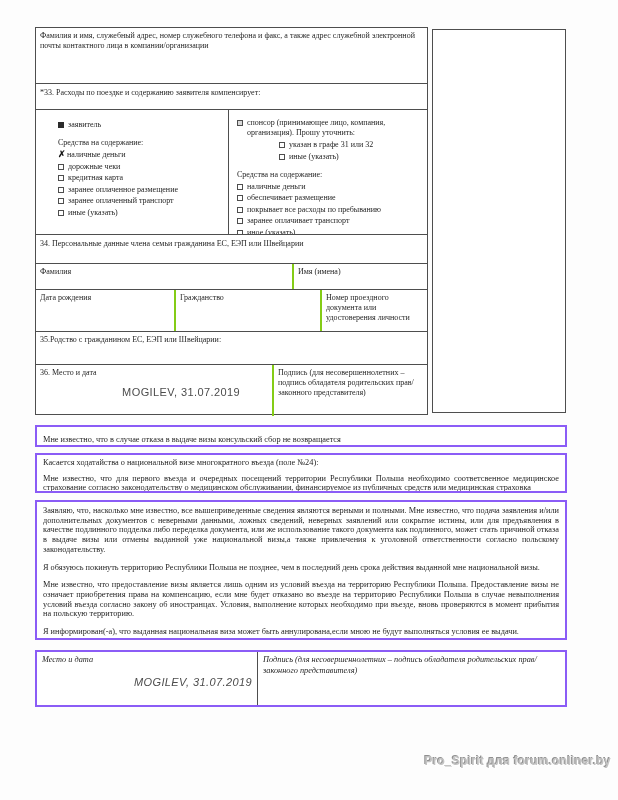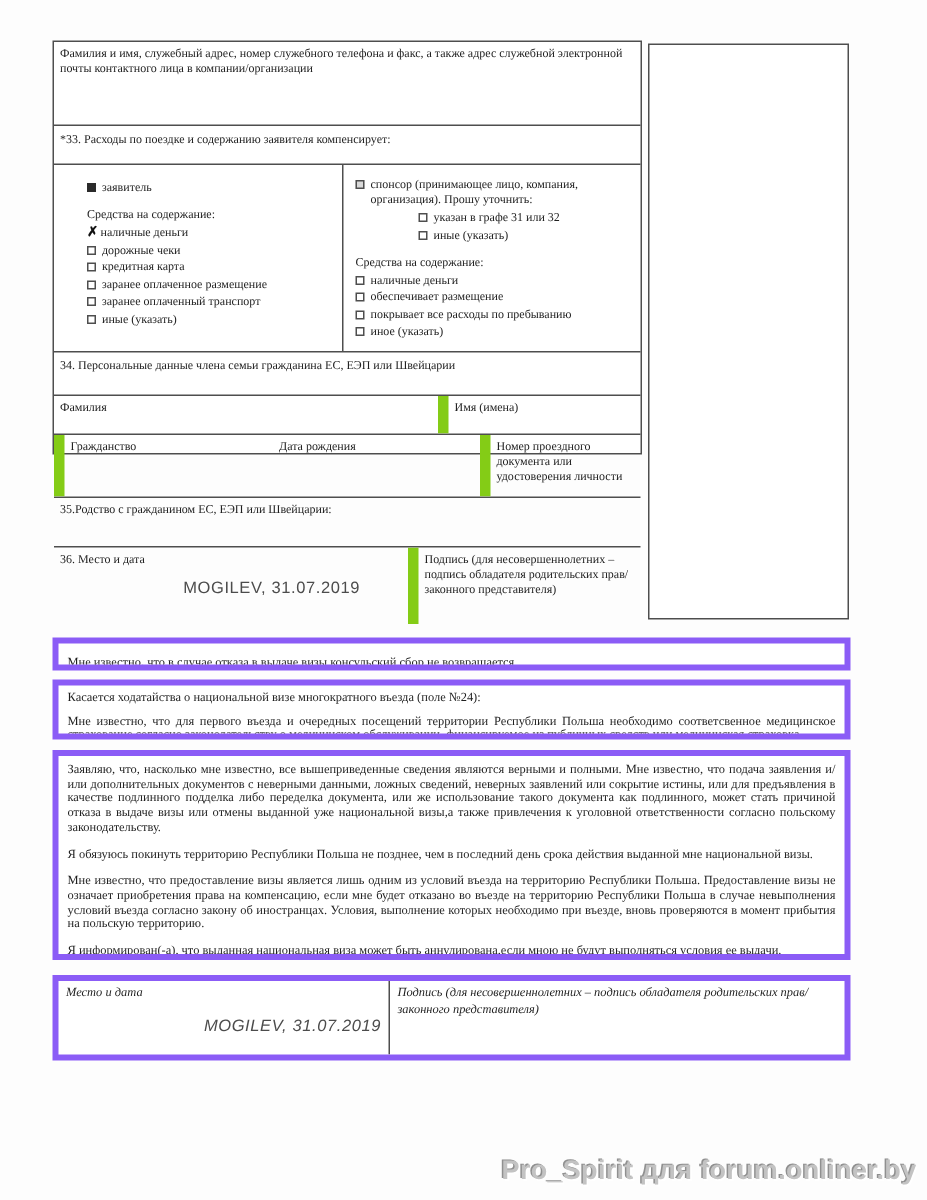--- a/index.html
+++ b/index.html
@@ -5,29 +5,29 @@
   html,body{margin:0;padding:0;}
   body{
     width:618px;height:800px;background:#ffffff;
     font-family:"Liberation Serif","DejaVu Serif",serif;
     color:#1f1f1f;position:relative;overflow:hidden;
   }
   .page{position:absolute;inset:0;background:#fdfdfd;}
 
   
   .main-table{
-    position:absolute;left:35px;top:27px;width:393px;height:276px;
+    position:absolute;left:35px;top:27px;width:393px;height:388px;
     border:1px solid #4e4e4e;box-sizing:border-box;background:#fff;
     font-size:8px;line-height:10px;
   }
   .row{box-sizing:border-box;border-top:1px solid #4e4e4e;overflow:hidden;}
   .row:first-child{border-top:none;}
   .flexrow{display:flex;gap:28px;}
   .cell{box-sizing:border-box;padding:3px 4px;overflow:hidden;}
-  .bl{border-left:7px solid #84cc16;}
+  .bl{border-left:2px solid #84cc16;}
   .r-contact{height:55px;padding:3px 4px;}
   .r-s33-head{height:26px;padding:4px 4px;}
   .r-s33-body{height:125px;display:flex;}
   .col-left{width:172px;padding:10px 4px 0 22px;box-sizing:border-box;}
   .col-right{flex:1;padding:8px 6px 0 8px;box-sizing:border-box;border-left:1px solid #4e4e4e;margin-left:20px;}
   .r-s34-head{height:29px;padding:4px 4px;}
   .r-name{height:26px;}
   .r-birth{height:42px;}
   .r-s35{height:33px;padding:3px 4px;}
   .r-s36{height:52px;}
@@ -58,41 +58,41 @@
   .r-s36 .typed{margin-top:9px;}
 
   
   .photo-box{
     position:absolute;left:432px;top:29px;width:134px;height:384px;
     border:1px solid #4e4e4e;box-sizing:border-box;background:#fff;
   }
 
   
   .notice{
-    position:absolute;left:35px;width:532px;border:4px solid #8b5cf6;
+    position:absolute;left:35px;width:532px;border:2px solid #8b5cf6;
     box-sizing:border-box;background:#fff;font-size:8.3px;line-height:9.7px;
     padding:4px 6px;overflow:hidden;
   }
   .notice p{margin:0 0 8px 0;text-align:justify;}
   .notice p:last-child{margin-bottom:0;}
   .box-fee{top:425px;height:22px;padding-top:8px;}
   .box-multi{top:453px;height:40px;padding-top:3px;}
   .box-multi .ttl{margin-bottom:6px;text-align:left;}
   .box-decl{top:500px;height:140px;}
   .box-sign{top:650px;height:57px;padding:0;display:flex;font-size:8.3px;}
   .box-sign .cell{padding:3px 5px;font-style:italic;}
   .box-sign .left{width:220px;}
   .box-sign .right{flex:1;border-left:1px solid #4e4e4e;line-height:10.5px;}
   .box-sign .typed{margin-top:13px;}
 
   
   .watermark{
-    position:absolute;right:7px;top:770px;
+    position:absolute;right:7px;top:754px;
     font-family:"Liberation Sans","DejaVu Sans",sans-serif;
-    font-weight:bold;font-size:18px;color:#c3c3c3;letter-spacing:.2px;
+    font-weight:bold;font-size:12px;color:#c3c3c3;letter-spacing:.2px;
     text-shadow:-1px -1px 0 #909090, 1px 1px 0 #ffffff;
   }
 </style>
 </head>
 <body>
 
 <div class="page">
 
   <div class="main-table">
 
@@ -156,35 +156,39 @@
         <div class="opt">
           <span class="cb"></span>
           <span>обеспечивает размещение</span>
         </div>
         <div class="opt">
           <span class="cb"></span>
           <span>покрывает все расходы по пребыванию</span>
         </div>
         <div class="opt">
           <span class="cb"></span>
+          <span>заранее оплачивает транспорт</span>
+        </div>
+        <div class="opt">
+          <span class="cb"></span>
           <span>иное (указать)</span>
         </div>
       </div>
     </div>
 
     <div class="row r-s34-head">34. Персональные данные члена семьи гражданина ЕС, ЕЭП или Швейцарии</div>
 
     <div class="row r-name flexrow">
       <div class="cell w228">Фамилия</div>
       <div class="cell bl" style="flex:1">Имя (имена)</div>
     </div>
 
     <div class="row r-birth flexrow">
+      <div class="cell w110">Дата рождения</div>
       <div class="cell bl w118">Гражданство</div>
-      <div class="cell w110">Дата рождения</div>
       <div class="cell bl" style="flex:1">Номер проездного документа или удостоверения личности</div>
     </div>
 
     <div class="row r-s35">
       <div>35.Родство с гражданином ЕС, ЕЭП или Швейцарии:</div>
       <div class="inline-opts">
         <div class="opt">
           <span class="cb"></span>
           <span>супруг</span>
         </div>

